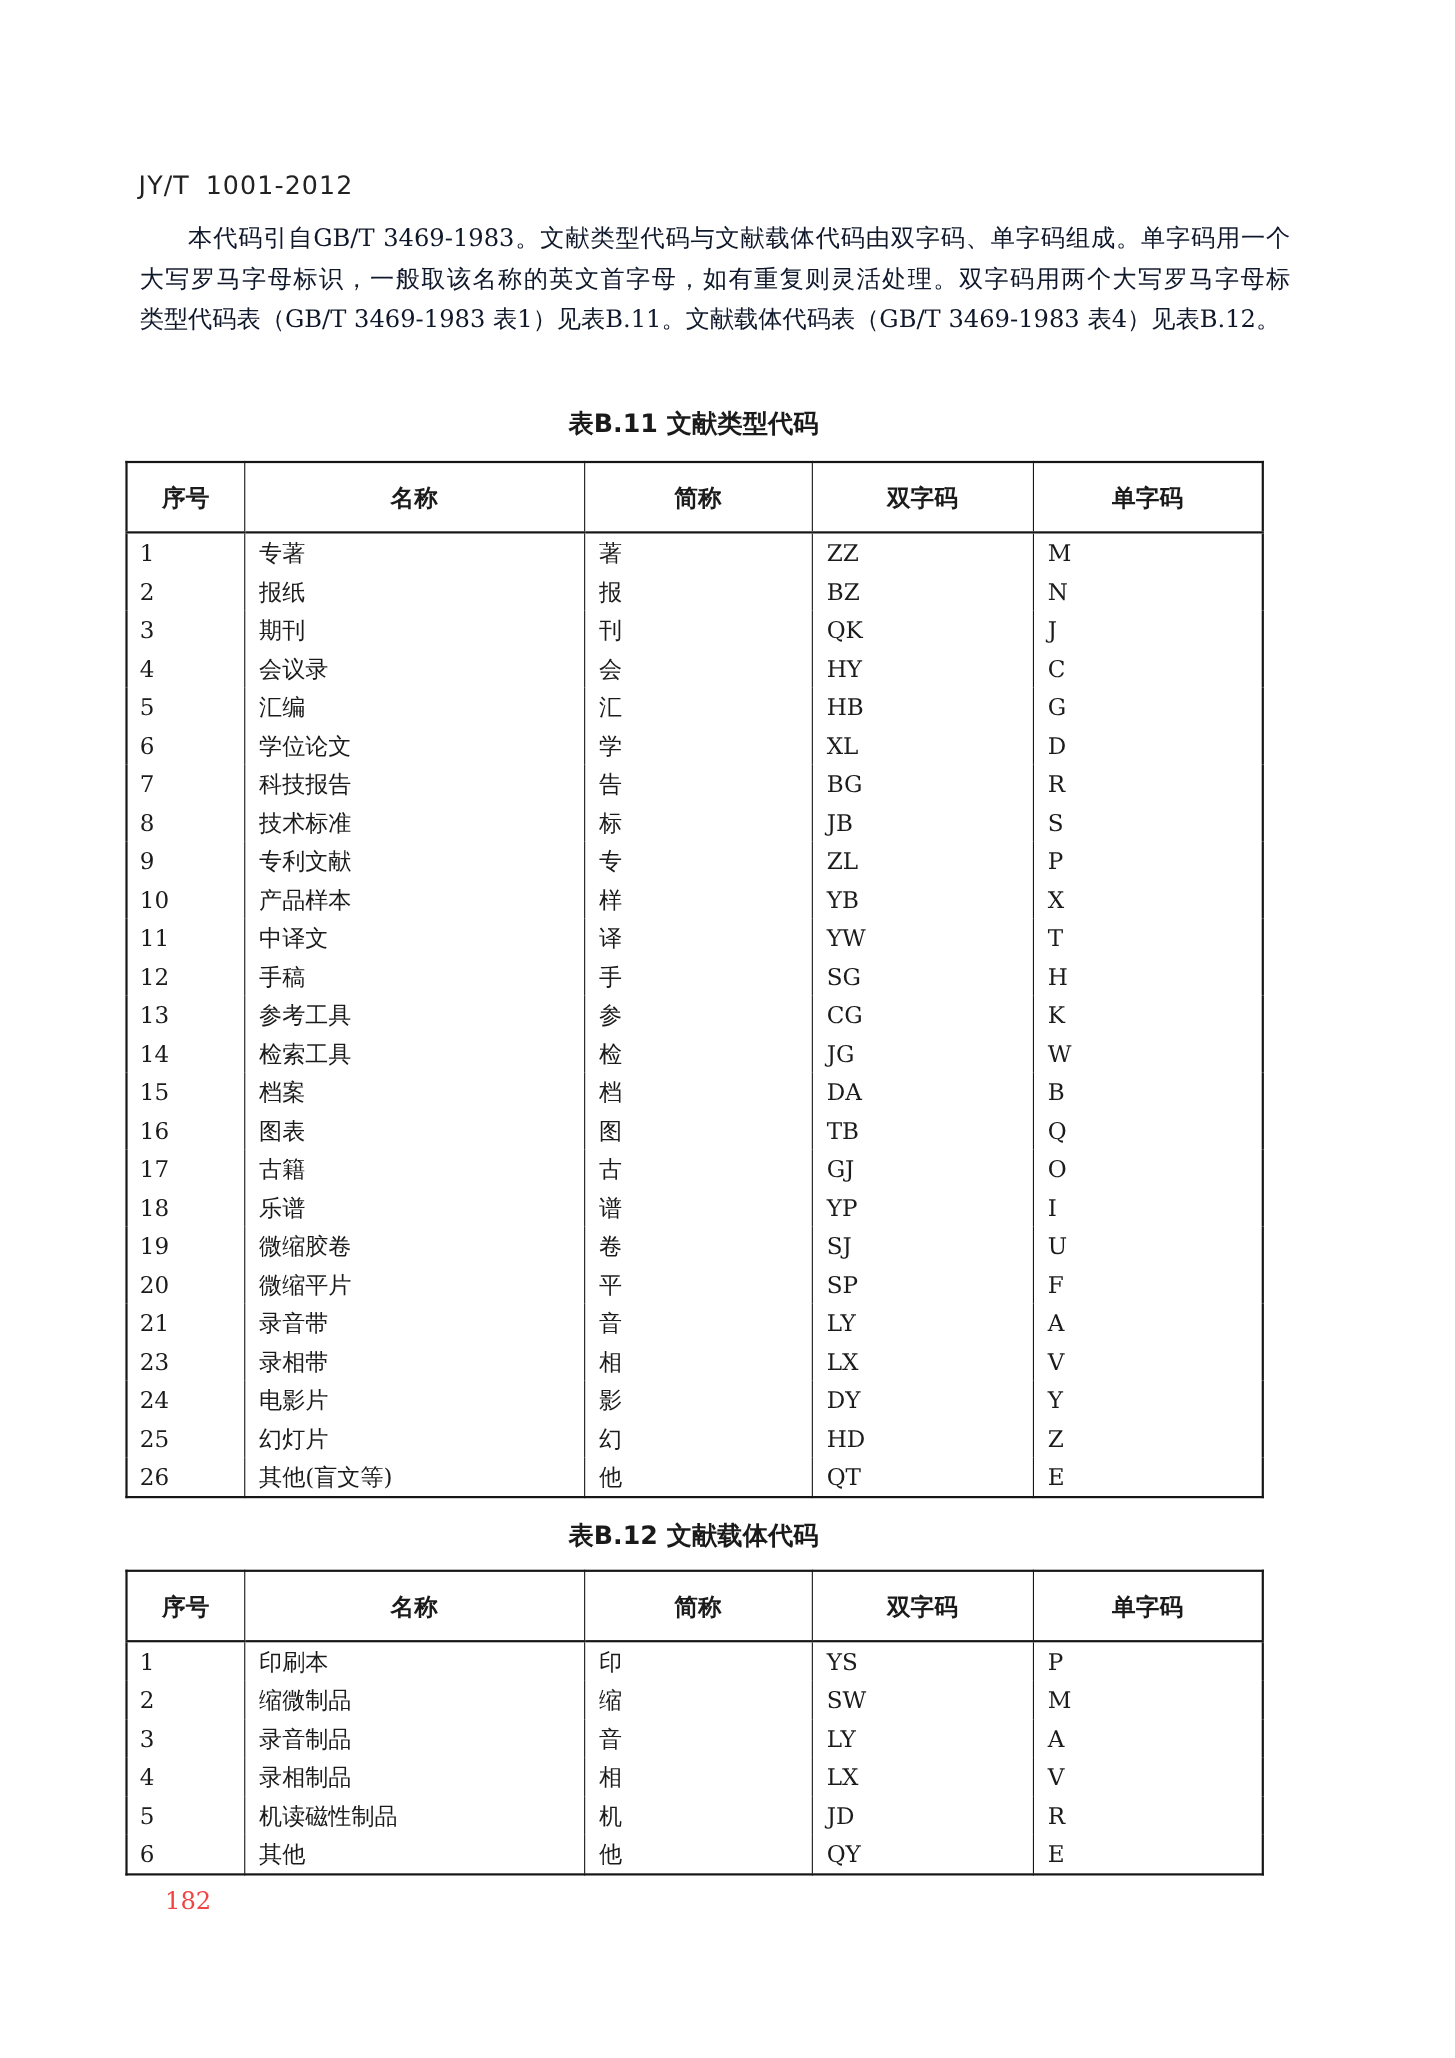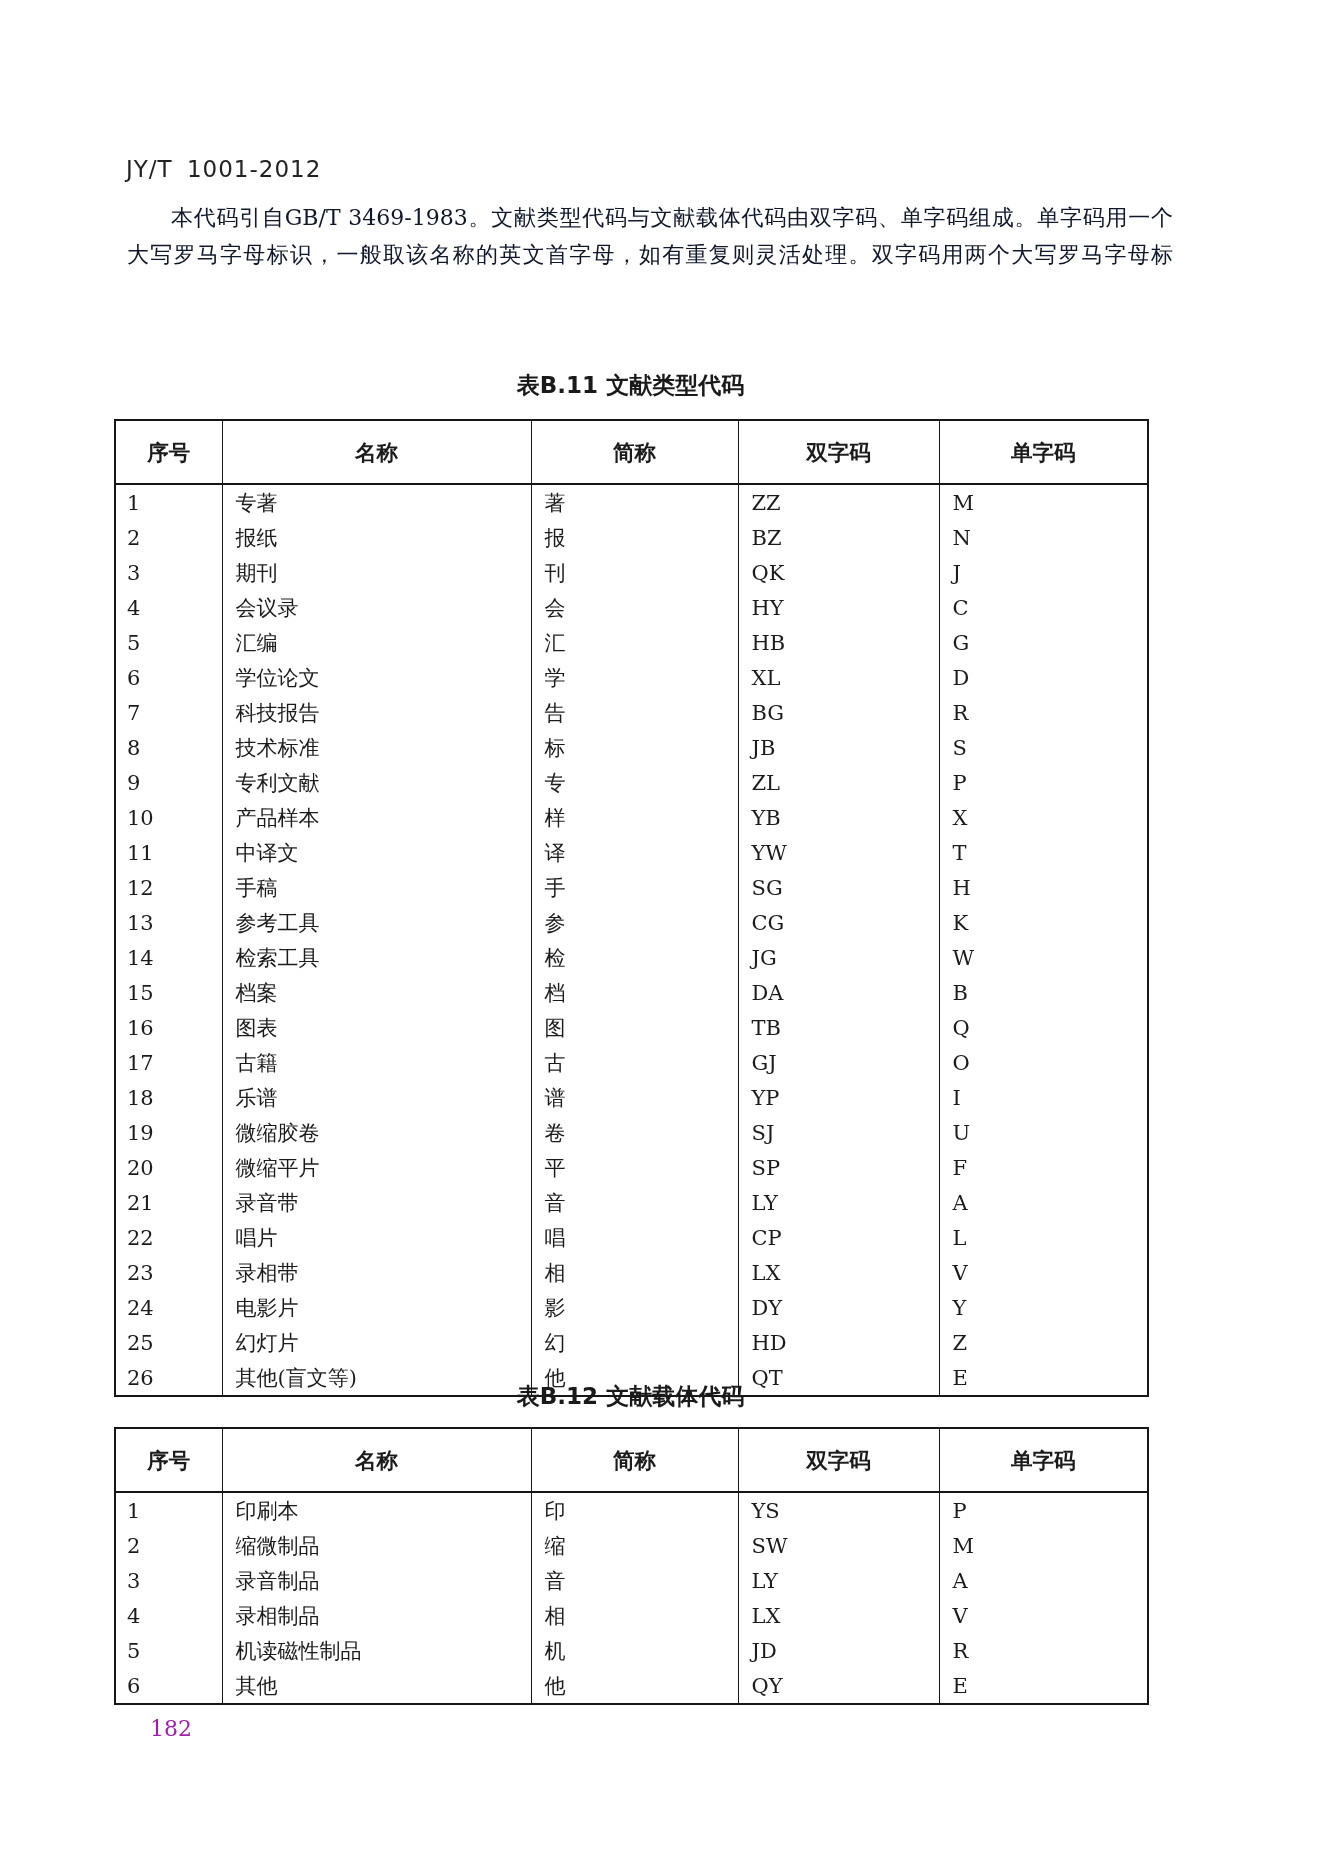--- a/index.html
+++ b/index.html
@@ -62,33 +62,34 @@
     border-left: 1.7px solid #161616;
     border-right: 1.7px solid #161616;
     padding: 0 0 0 13px;
     font-family: "DejaVu Serif", "Liberation Serif", serif;
     overflow: hidden; white-space: nowrap;
   }
   table.code-table td.col0 { padding-left: 11px; }
 
   .page-number {
     position: absolute; left: 150px; top: 1716px;
-    font-size: 22px; color: #a21caf;
+    font-size: 22px; color: #ef4444;
   }
 </style>
 </head>
 <body>
 
 <div class="sheet">
 
   <div class="doc-code">JY/T 1001-2012</div>
 
   <div class="intro">
     <div class="intro-line first">本代码引自GB/T 3469-1983。文献类型代码与文献载体代码由双字码、单字码组成。单字码用一个</div>
     <div class="intro-line">大写罗马字母标识，一般取该名称的英文首字母，如有重复则灵活处理。双字码用两个大写罗马字母标</div>
+    <div class="intro-line last">类型代码表（GB/T 3469-1983 表1）见表B.11。文献载体代码表（GB/T 3469-1983 表4）见表B.12。</div>
   </div>
 
   <div class="tbl-title" id="title-b11">表B.11 文献类型代码</div>
 
   <table class="code-table" id="table-b11">
     <colgroup>
       <col style="width:107px">
         <col style="width:309px">
         <col style="width:207px">
         <col style="width:201px">
@@ -245,27 +246,20 @@
           <td class="col4">F</td>
         </tr>
         <tr>
           <td class="col0">21</td>
           <td class="col1">录音带</td>
           <td class="col2">音</td>
           <td class="col3">LY</td>
           <td class="col4">A</td>
         </tr>
         <tr>
-          <td class="col0">22</td>
-          <td class="col1">唱片</td>
-          <td class="col2">唱</td>
-          <td class="col3">CP</td>
-          <td class="col4">L</td>
-        </tr>
-        <tr>
           <td class="col0">23</td>
           <td class="col1">录相带</td>
           <td class="col2">相</td>
           <td class="col3">LX</td>
           <td class="col4">V</td>
         </tr>
         <tr>
           <td class="col0">24</td>
           <td class="col1">电影片</td>
           <td class="col2">影</td>

